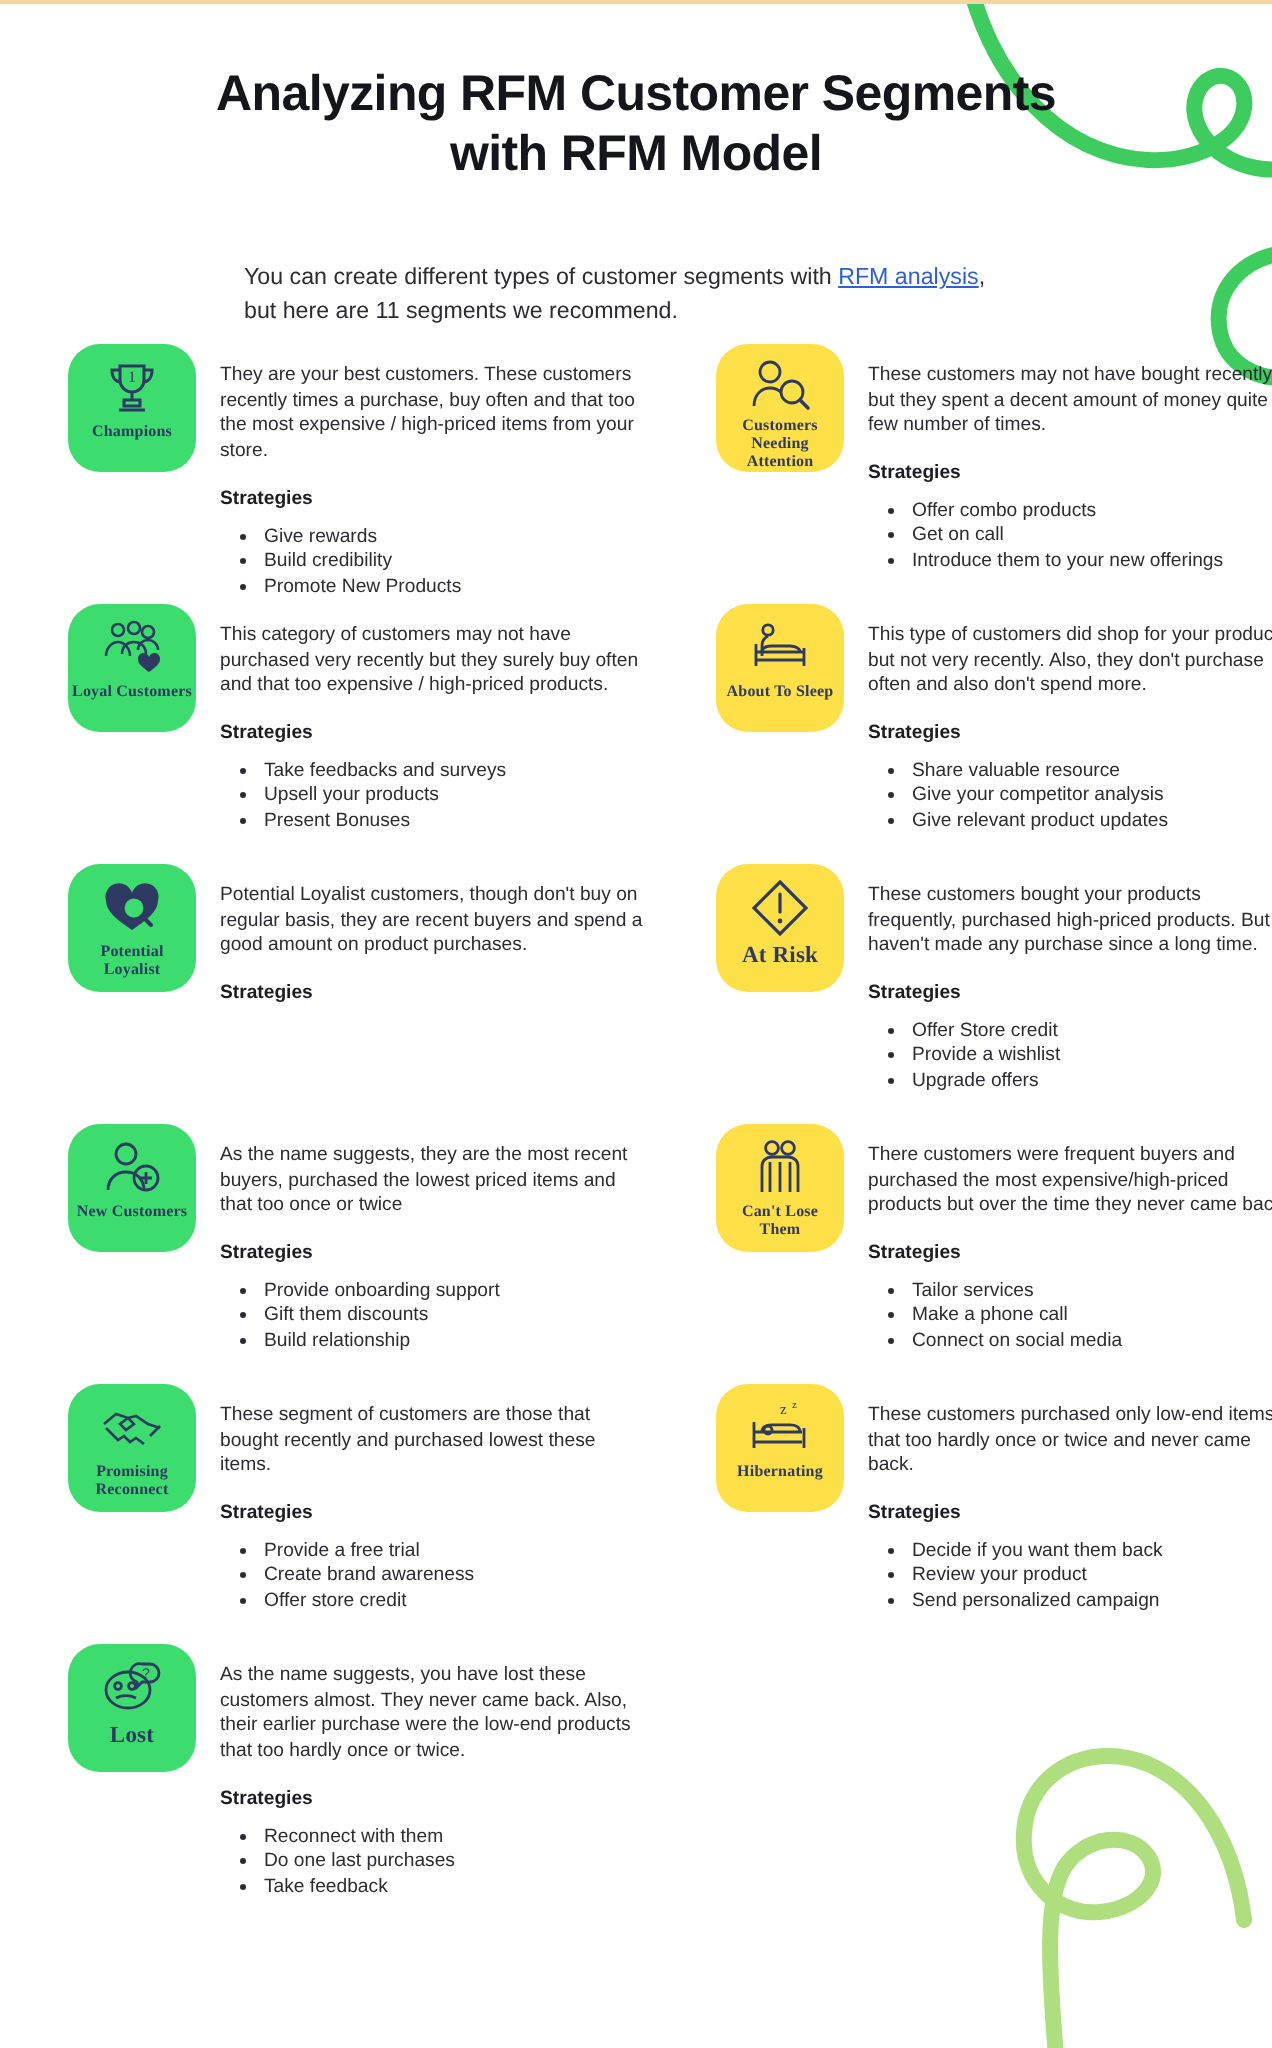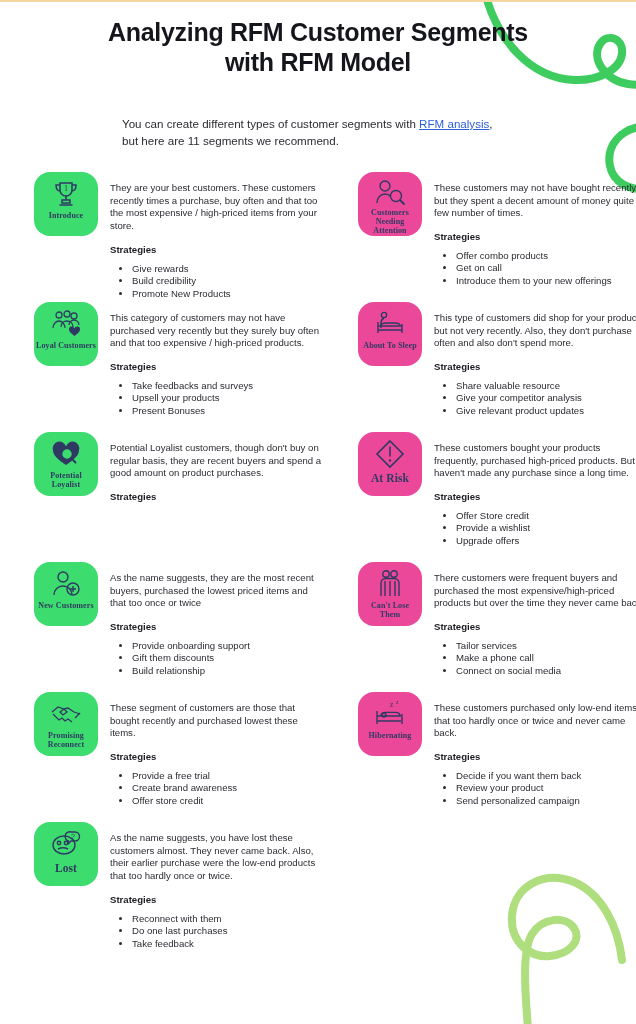--- a/index.html
+++ b/index.html
@@ -24,21 +24,21 @@
     position: absolute;
     pointer-events: none;
     z-index: 0;
   }
   #swirl-top { top: -6px; right: -4px; }
   #swirl-bottom { bottom: -4px; right: 0px; }
 
   #page { position: relative; z-index: 2; width: 636px; height: 1024px; }
 
   #header {
-    padding-top: 18px;
+    padding-top: 33px;
   }
   #title {
     text-align: center;
     font-size: 25px;
     line-height: 1.18;
     font-weight: bold;
     letter-spacing: -0.3px;
     color: #15151c;
     margin: 0 auto;
     width: 430px;
@@ -82,21 +82,21 @@
     flex: 0 0 64px;
     display: flex;
     flex-direction: column;
     align-items: center;
     justify-content: flex-start;
     padding-top: 4px;
     position: relative;
     overflow: hidden;
   }
   .badge.green  { background: #3ddc6e; }
-  .badge.orange { background: #ec4899; }
+  .badge.orange { background: #fde047; }
   .badge-icon {
     width: 36px; height: 30px;
     display: flex; align-items: center; justify-content: center;
     margin-top: 3px;
   }
   .badge-icon svg { display: block; }
   .badge-label {
     font-family: "Liberation Serif", serif;
     font-weight: bold;
     font-size: 9px;
@@ -170,21 +170,21 @@
               <svg width="30" height="28" viewBox="0 0 30 28" fill="none" stroke="#2f3a63" stroke-width="1.5">
       <path d="M9 3h12v7a6 6 0 0 1-12 0z"></path>
                 <path d="M9 5H5c0 4 2 6 4.5 6"></path>
                 <path d="M21 5h4c0 4-2 6-4.5 6"></path>
       <path d="M15 16v4"></path>
                 <path d="M11 20h8v3h-8z"></path>
                 <path d="M8.5 25h13"></path>
       <text x="15" y="11" font-size="8" fill="#2f3a63" stroke="none" text-anchor="middle" font-family="Liberation Serif, serif">1</text>
               </svg>
             </div>
-            <div class="badge-label sm">Introduce</div>
+            <div class="badge-label sm">Champions</div>
           </div>
           <div class="card-body">
             <p class="card-desc">They are your best customers. These customers recently times a purchase, buy often and that too the most expensive / high-priced items from your store.</p>
             <div class="card-strat-title">Strategies</div>
             <ul class="card-list">
               <li>Give rewards</li>
               <li>Build credibility</li>
               <li>Promote New Products</li>
             </ul>
           </div>

